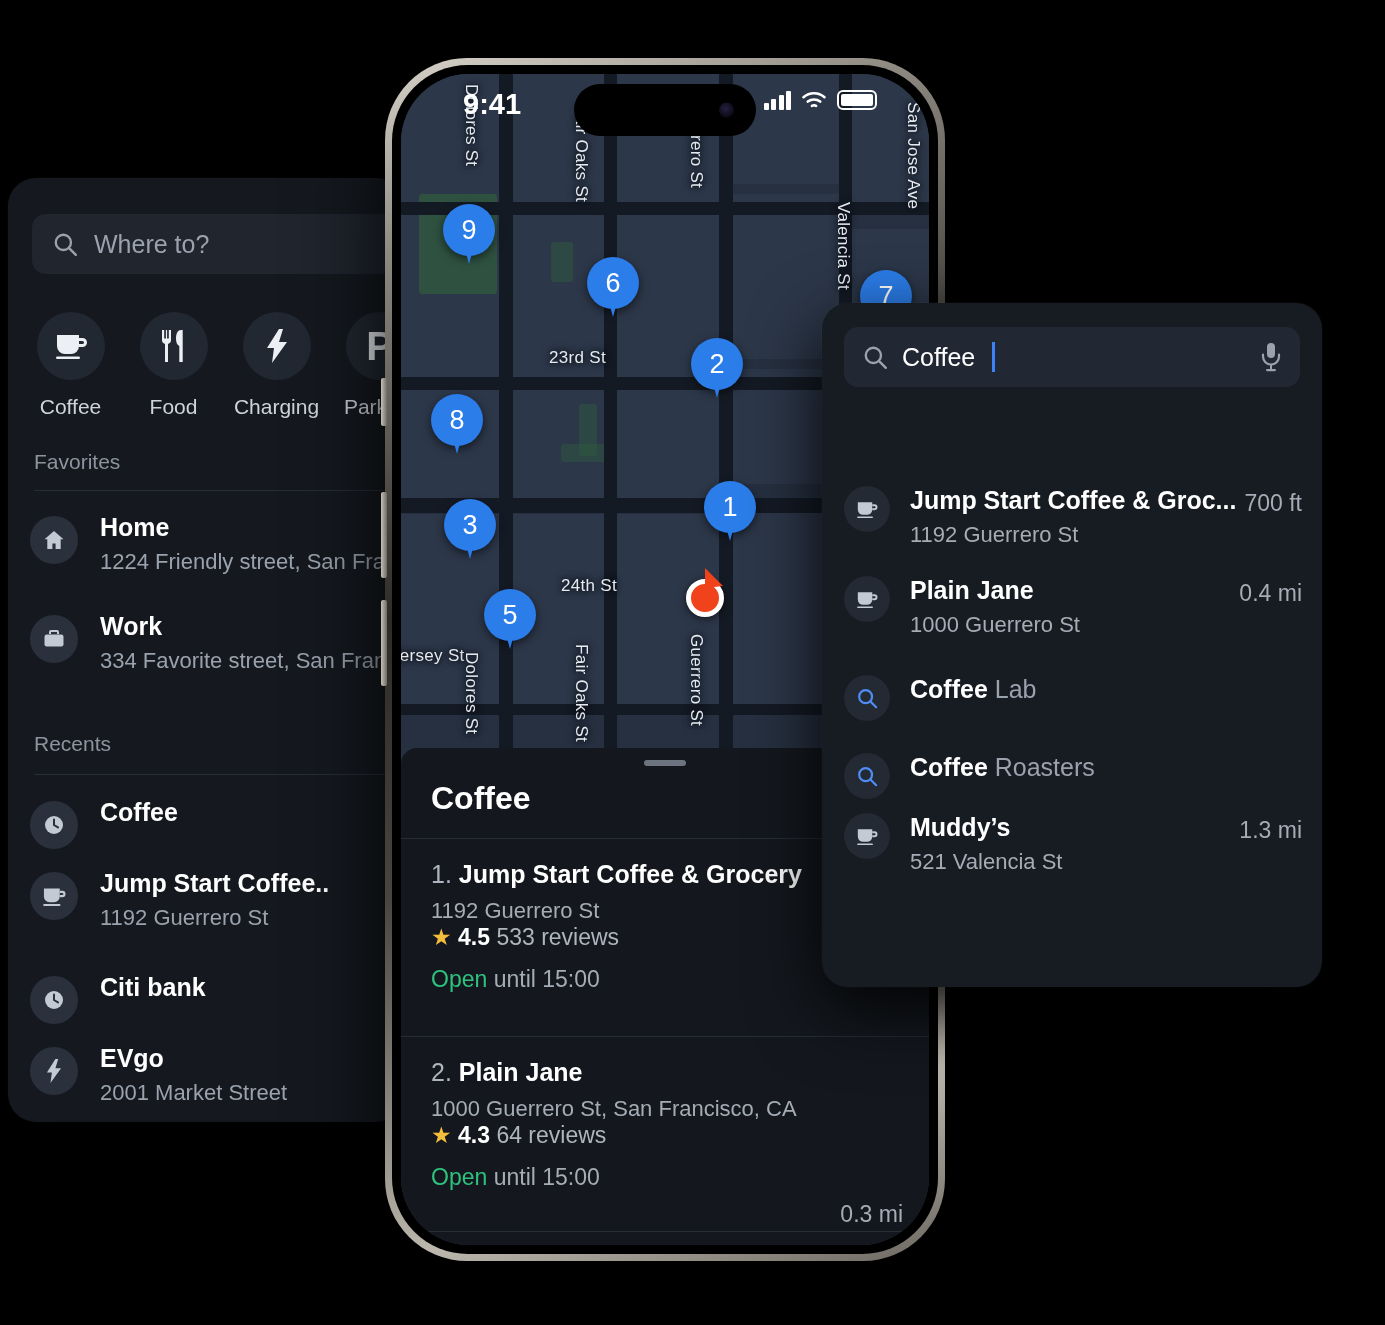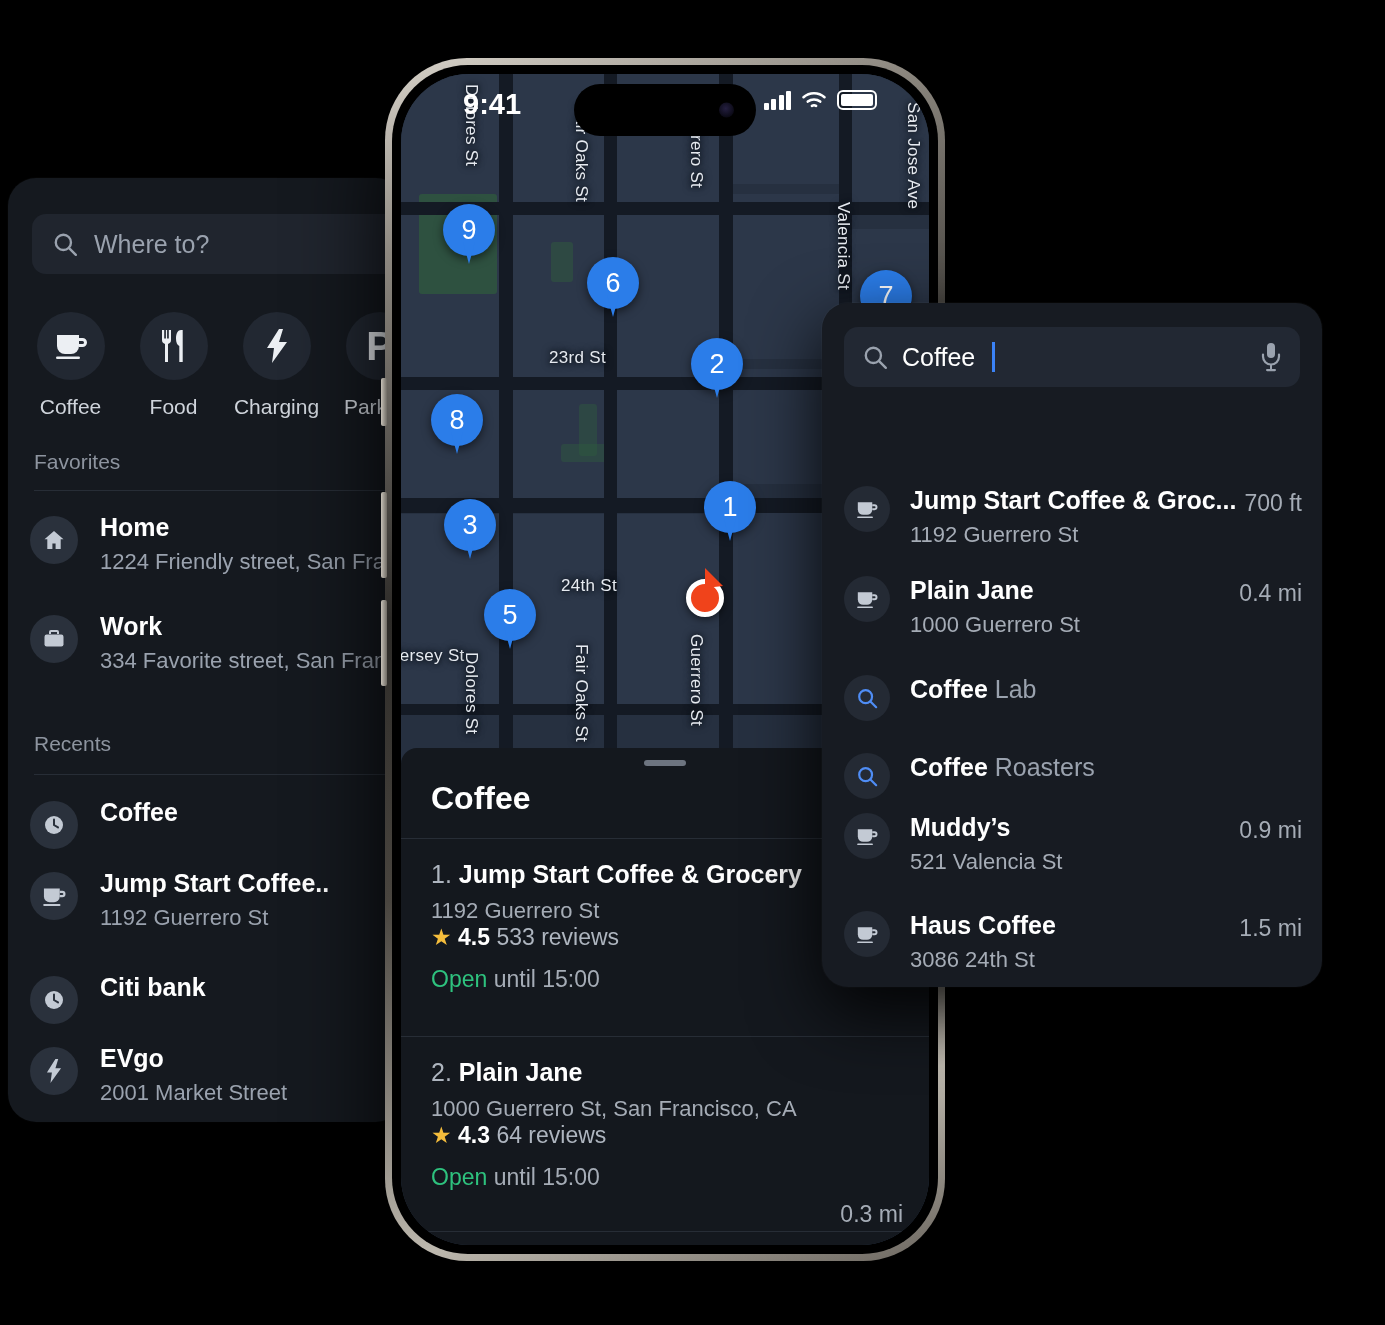--- a/index.html
+++ b/index.html
@@ -560,33 +560,19 @@
         <svg width="24" height="21" viewBox="0 0 36 32" fill="#c3cad4">
           <path d="M4 5h22v11a8 8 0 0 1-8 8h-6a8 8 0 0 1-8-8V5z"></path>
           <path d="M26 8h3.5a4.5 4.5 0 0 1 0 9H26v-3h3.5a1.5 1.5 0 0 0 0-3H26V8z"></path>
           <rect x="3" y="26.5" width="24" height="2.6" rx="1.3"></rect>
         </svg>
       </div>
       <div class="body">
         <div class="title">Muddy’s</div>
         <div class="sub">521 Valencia St</div>
       </div>
-      <div class="d">0.9 mi</div>
-    </div>
-
-    <div class="sugg" style="top:608px;">
-      <div class="ic">
-        <svg width="24" height="21" viewBox="0 0 36 32" fill="#c3cad4">
-          <path d="M4 5h22v11a8 8 0 0 1-8 8h-6a8 8 0 0 1-8-8V5z"></path>
-          <path d="M26 8h3.5a4.5 4.5 0 0 1 0 9H26v-3h3.5a1.5 1.5 0 0 0 0-3H26V8z"></path>
-          <rect x="3" y="26.5" width="24" height="2.6" rx="1.3"></rect>
-        </svg>
-      </div>
-      <div class="body">
-        <div class="title">Haus Coffee</div>
-        <div class="sub">3086 24th St</div>
-      </div>
-      <div class="d">1.5 mi</div>
-    </div>
+      <div class="d">1.3 mi</div>
+    </div>
+
 
   </div>
 
 </div>
 
 </body></html>

